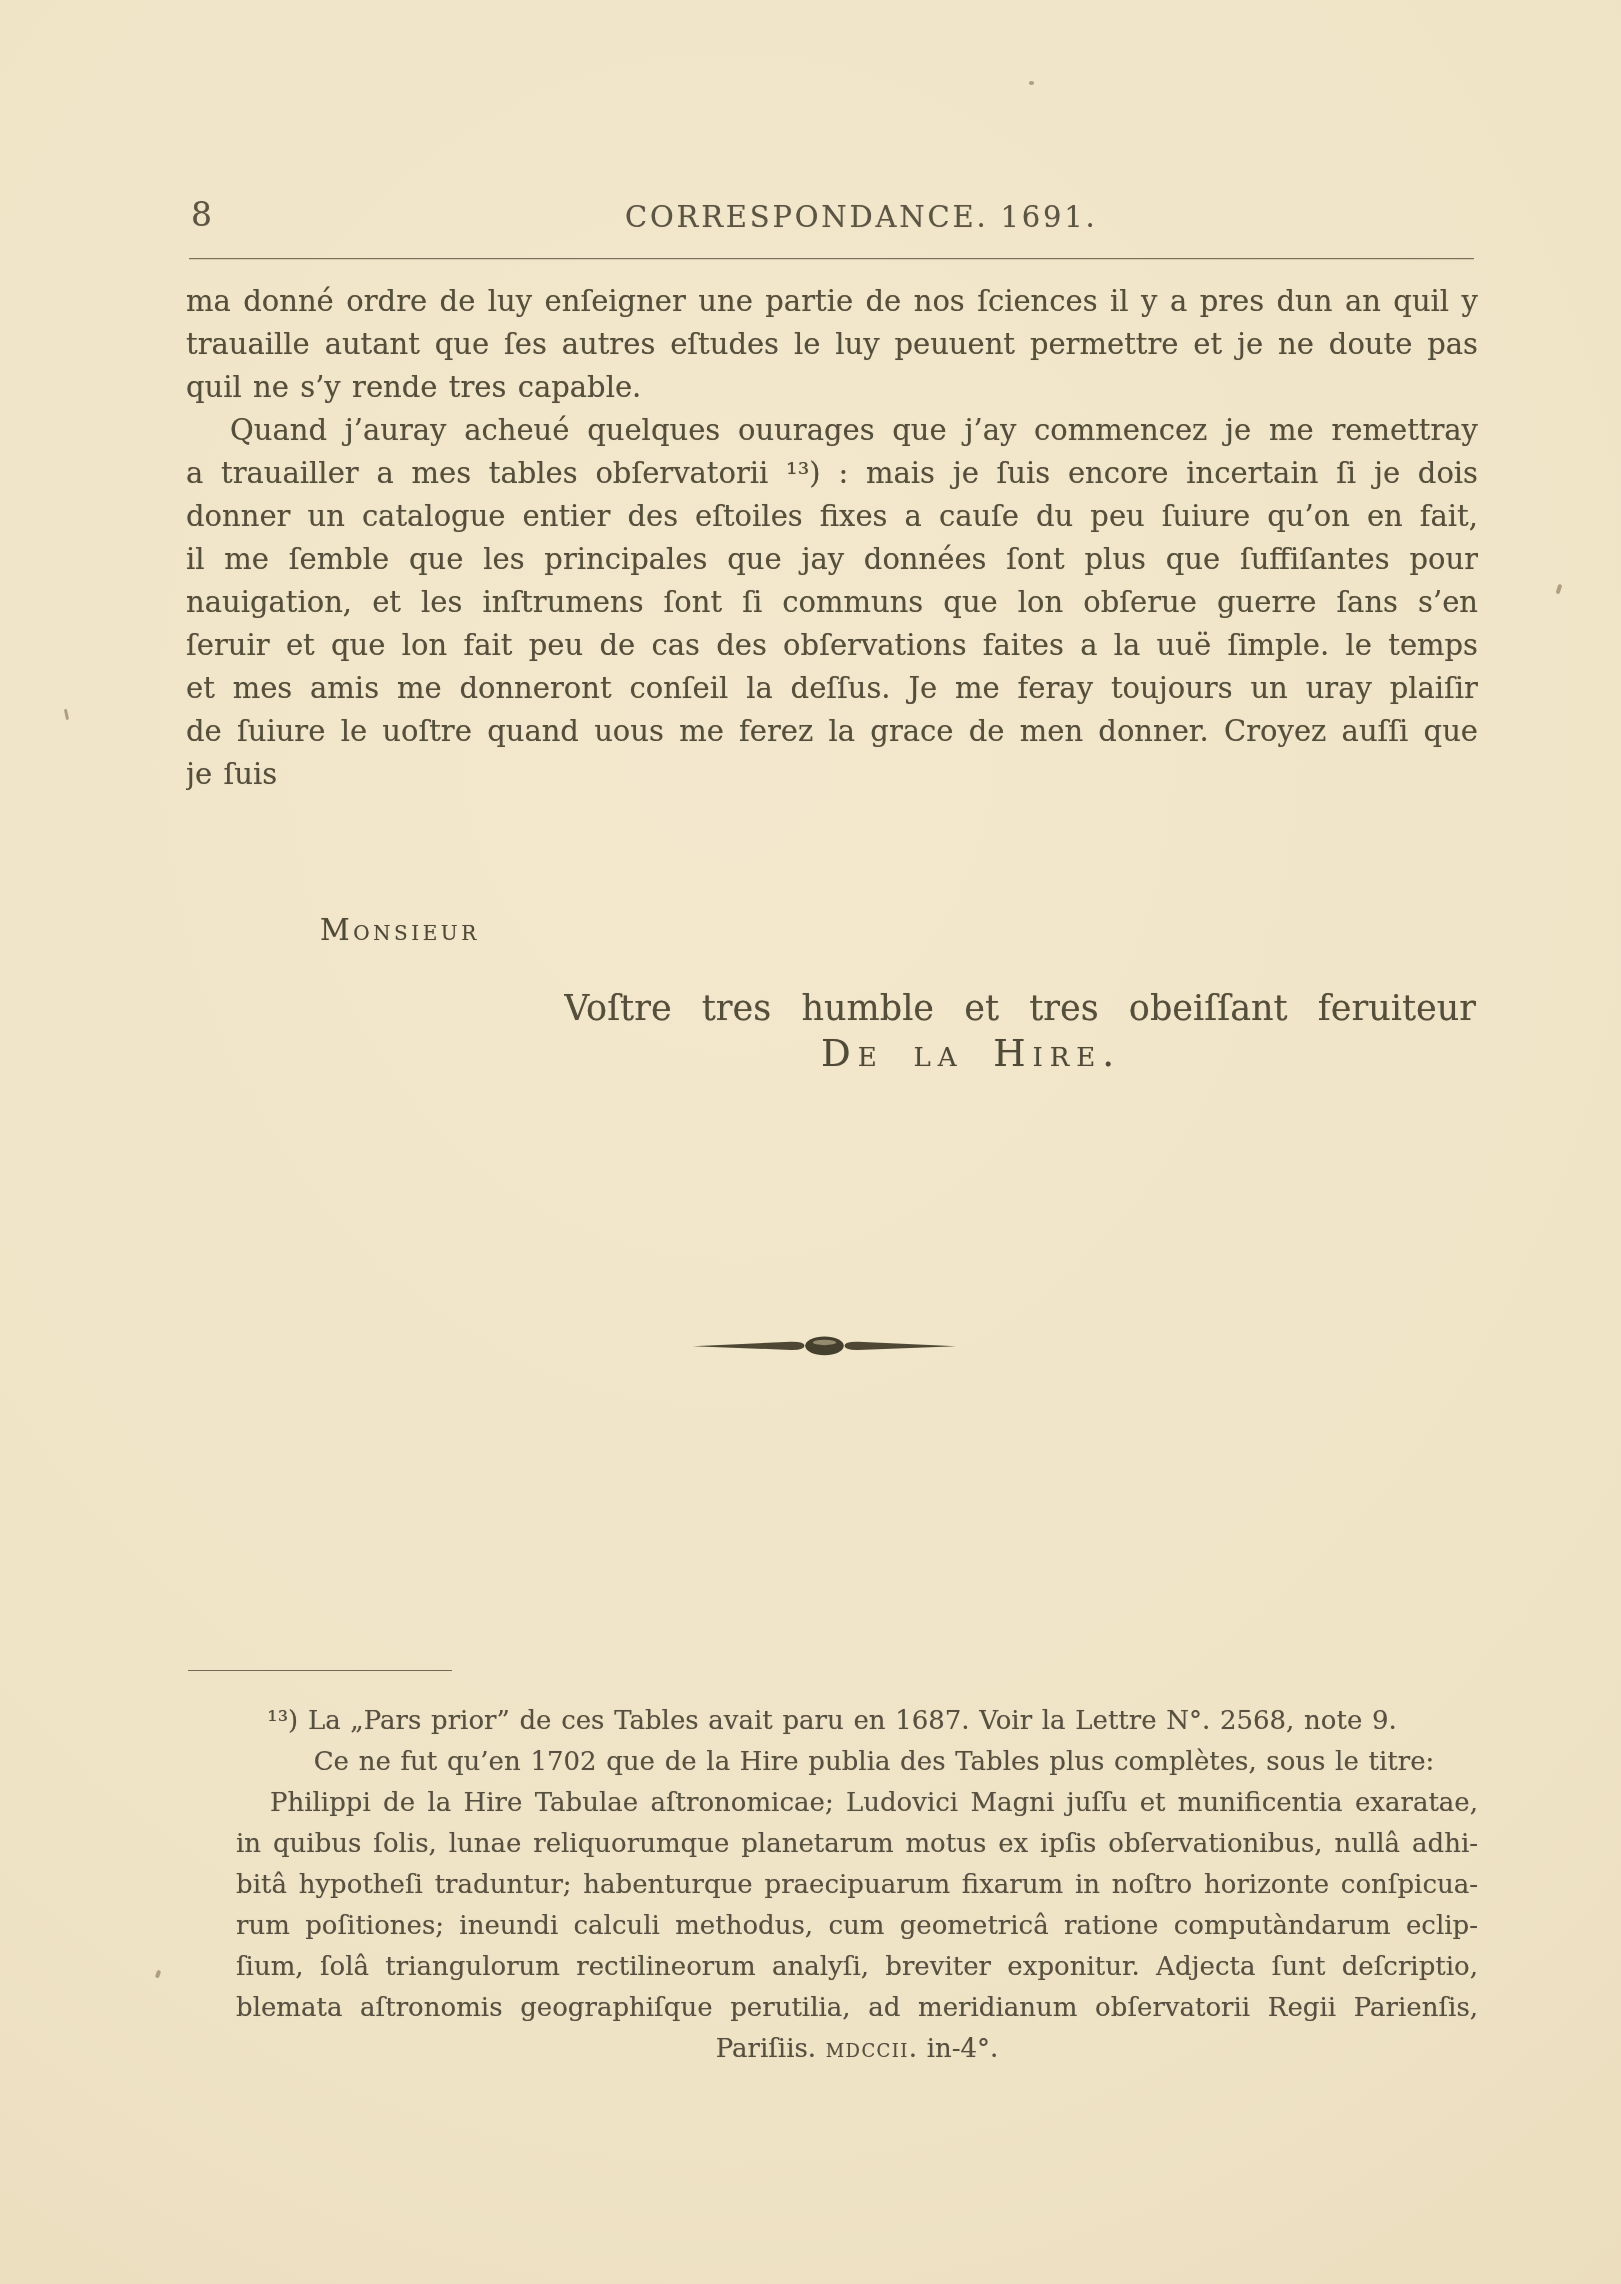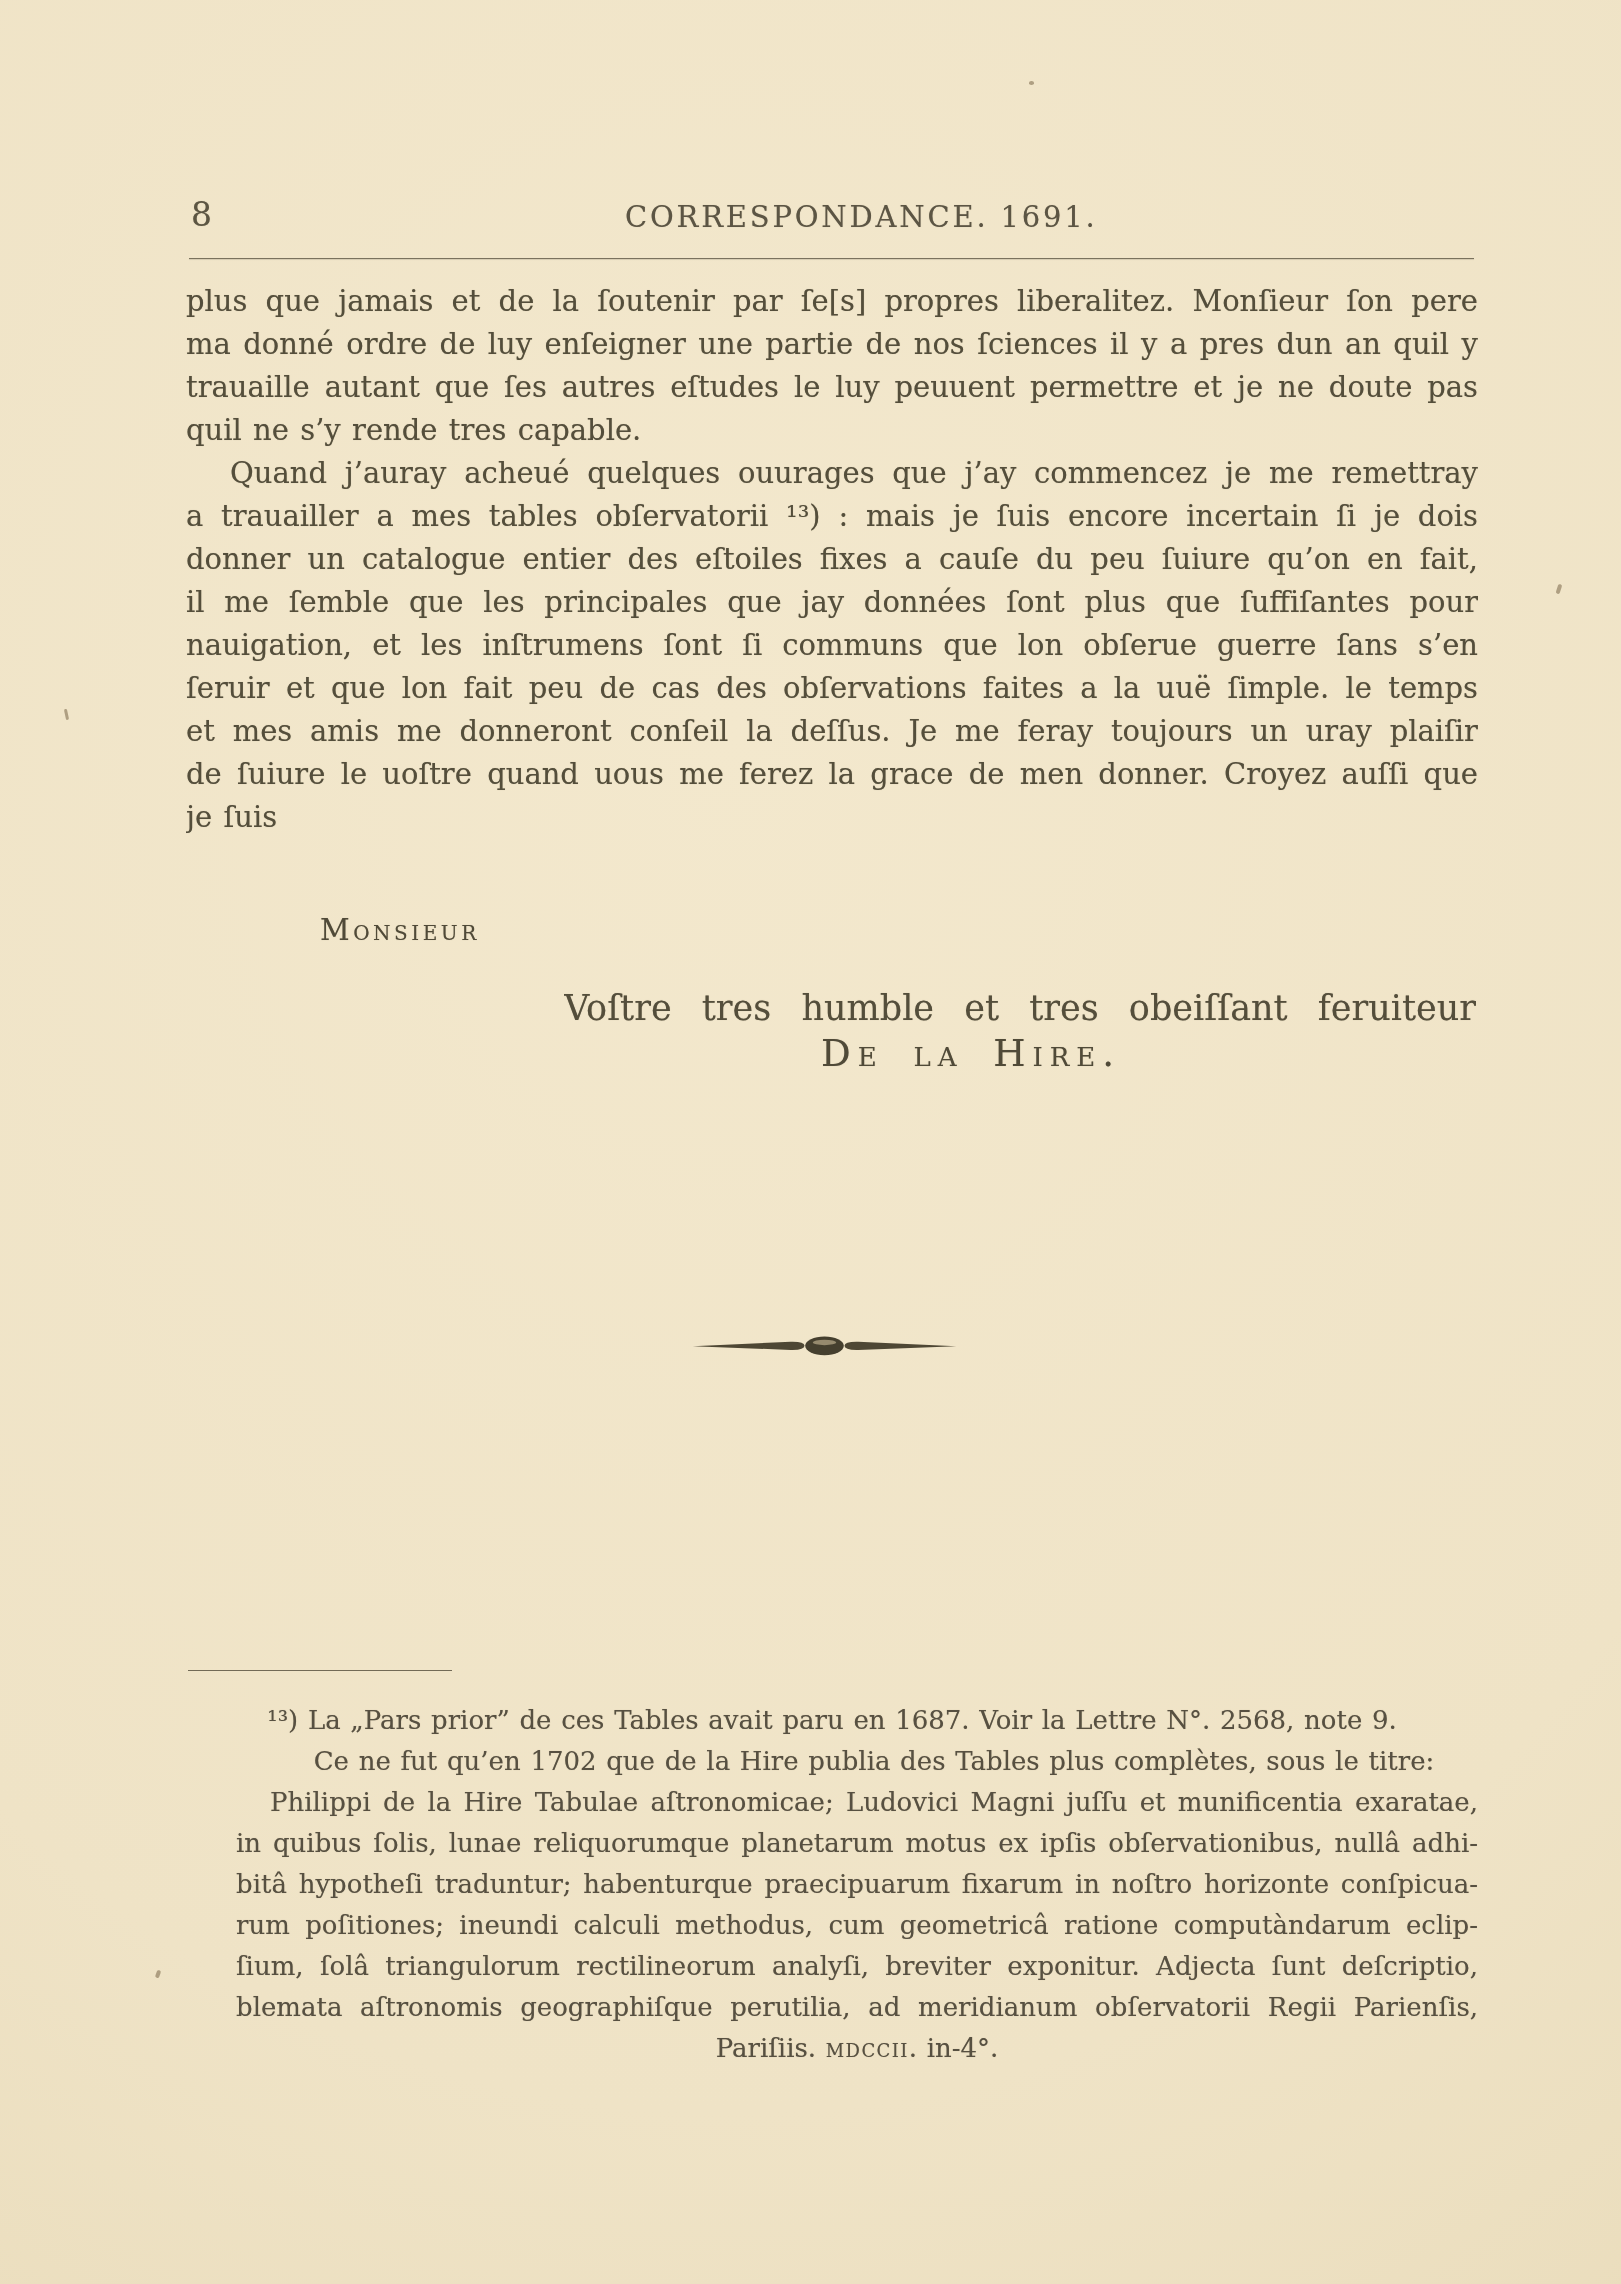--- a/index.html
+++ b/index.html
@@ -95,21 +95,20 @@
 </head>
 <body>
 
 <div class="page">
 
   <div class="page-number ink">8</div>
   <div class="header-title ink">CORRESPONDANCE. 1691.</div>
   <div class="header-rule"></div>
 
   <div class="letter-body ink">
-    <div class="line">plus que jamais et de la ſoutenir par ſe[s] propres liberalitez. Monſieur ſon pere</div>
     <div class="line">ma donné ordre de luy enſeigner une partie de nos ſciences il y a pres dun an quil y</div>
     <div class="line">trauaille autant que ſes autres eſtudes le luy peuuent permettre et je ne doute pas</div>
     <div class="line short">quil ne s’y rende tres capable.</div>
     <div class="line indent">Quand j’auray acheué quelques ouurages que j’ay commencez je me remettray</div>
     <div class="line">a trauailler a mes tables obſervatorii ¹³) : mais je ſuis encore incertain ſi je dois</div>
     <div class="line">donner un catalogue entier des eſtoiles fixes a cauſe du peu ſuiure qu’on en fait,</div>
     <div class="line">il me ſemble que les principales que jay données ſont plus que ſuffiſantes pour</div>
     <div class="line">nauigation, et les inſtrumens ſont ſi communs que lon obſerue guerre ſans s’en</div>
     <div class="line">ſeruir et que lon fait peu de cas des obſervations faites a la uuë ſimple. le temps</div>
     <div class="line">et mes amis me donneront conſeil la deſſus. Je me feray toujours un uray plaiſir</div>

